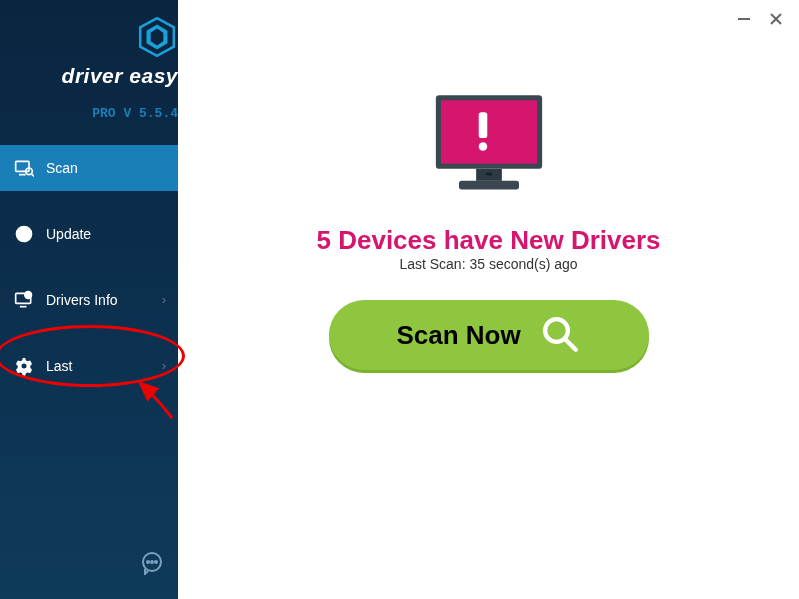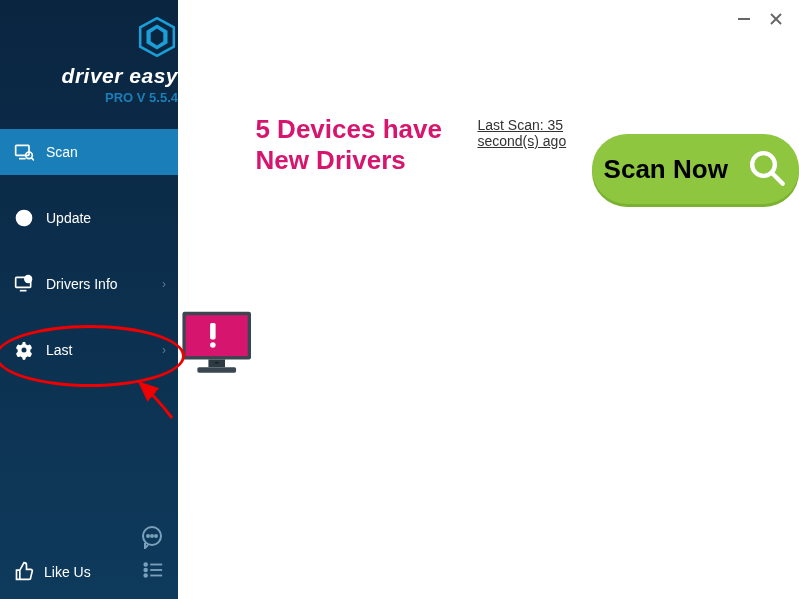--- a/index.html
+++ b/index.html
@@ -1,38 +1,38 @@
 <!DOCTYPE html>
 <html><head>
 <meta charset="utf-8">
 <style>
 * { margin: 0; padding: 0; box-sizing: border-box; font-family: Arial, sans-serif; }
 body { width: 799px; height: 599px; display: flex; background: #fff; position: relative; overflow: hidden; }
 .sidebar { width: 178px; height: 100%; background: linear-gradient(to bottom, #0a2540 0%, #0e3a5c 100%); display: flex; flex-direction: column; color: #fff; }
 .logo-area { padding: 16px 0 8px 0; display: flex; flex-direction: column; align-items: flex-end; }
 .logo-icon { width: 42px; height: 42px; }
 .brand { font-size: 21px; font-style: italic; font-weight: bold; margin-top: 6px; letter-spacing: 0.5px; }
-.version { font-size: 13px; color: #1a7fb8; font-weight: bold; margin-top: 2px; }
+.version { font-size: 13px; color: #1a7fb8; font-weight: bold; margin-top: 18px; font-family: Liberation Mono, monospace; }
 .nav { margin-top: 16px; }
 .nav-item { display: flex; align-items: center; padding: 14px 14px; font-size: 14px; position: relative; cursor: pointer; height: 46px; }
 .nav-item.active { background: #1a7fb8; }
 .nav-item .icon { width: 20px; height: 20px; margin-right: 12px; display: flex; align-items: center; justify-content: center; }
 .nav-item .chev { position: absolute; right: 12px; font-size: 12px; color: #5a7a94; }
 .nav-spacer { height: 20px; }
 .bottom-zone { margin-top: auto; padding: 10px 14px 14px 14px; }
 .feedback-icon { display: flex; justify-content: flex-end; margin-bottom: 10px; }
 .bottom-row { display: flex; align-items: center; justify-content: space-between; }
 .like-us { display: flex; align-items: center; font-size: 14px; gap: 10px; }
-.main { flex: 1; position: relative; background: #fff; display: flex; flex-direction: row; padding-top: 90px; }
+.main { flex: 1; position: relative; background: #fff; display: flex; flex-direction: column; align-items: center; padding-top: 90px; }
 .window-controls { position: absolute; top: 10px; right: 14px; display: flex; gap: 14px; }
 .win-btn { width: 18px; height: 18px; display: flex; align-items: center; justify-content: center; cursor: pointer; color: #666; }
 .monitor { width: 120px; }
 .headline { font-size: 26px; font-weight: bold; color: #d6156f; margin-top: 24px; }
-.lastscan { font-size: 14px; color: #333; margin-top: 27px; text-decoration: underline; }
-.scan-btn { margin-top: 44px; width: 320px; height: 70px; background: #8ec63f; border: none; border-radius: 35px; display: flex; align-items: center; justify-content: center; gap: 18px; cursor: pointer; box-shadow: 0 3px 0 #7ab22f; }
+.lastscan { font-size: 14px; color: #333; margin-top: 0; }
+.scan-btn { margin-top: 28px; width: 320px; height: 70px; background: #8ec63f; border: none; border-radius: 35px; display: flex; align-items: center; justify-content: center; gap: 18px; cursor: pointer; box-shadow: 0 3px 0 #7ab22f; }
 .scan-btn-label { font-size: 26px; font-weight: bold; color: #000; }
 .annot-ellipse { position: absolute; left: -5px; top: 325px; width: 190px; height: 62px; border: 3px solid #e00; border-radius: 50%; pointer-events: none; }
 .annot-arrow { position: absolute; left: 132px; top: 378px; pointer-events: none; }
 </style>
 </head>
 <body>
 
 <div class="sidebar">
   <div class="logo-area">
     <svg class="logo-icon" viewBox="0 0 100 100">
@@ -93,40 +93,20 @@
   <div class="bottom-zone">
     <div class="feedback-icon">
       <svg width="24" height="24" viewBox="0 0 24 24" fill="none" stroke="#7aa0bc" stroke-width="2">
         <circle cx="12" cy="11" r="9"></circle>
           <path d="M8 20l-3 3v-5"></path>
         <circle cx="8" cy="11" r="1" fill="#7aa0bc"></circle>
           <circle cx="12" cy="11" r="1" fill="#7aa0bc"></circle>
           <circle cx="16" cy="11" r="1" fill="#7aa0bc"></circle>
       </svg>
     </div>
-    <div class="bottom-row">
-      <div class="like-us">
-        <span>
-          <svg width="20" height="20" viewBox="0 0 24 24" fill="none" stroke="#fff" stroke-width="2">
-            <path d="M7 22V11l5-9a3 3 0 0 1 3 3v5h5a2 2 0 0 1 2 2l-2 8a2 2 0 0 1-2 2H7zM7 11H3v11h4"></path>
-          </svg>
-        </span>
-        <span>Like Us</span>
-      </div>
-      <span>
-        <svg width="22" height="22" viewBox="0 0 24 24" fill="none" stroke="#7aa0bc" stroke-width="2">
-          <circle cx="4" cy="6" r="1.5" fill="#7aa0bc"></circle>
-            <line x1="9" y1="6" x2="22" y2="6"></line>
-          <circle cx="4" cy="12" r="1.5" fill="#7aa0bc"></circle>
-            <line x1="9" y1="12" x2="22" y2="12"></line>
-          <circle cx="4" cy="18" r="1.5" fill="#7aa0bc"></circle>
-            <line x1="9" y1="18" x2="22" y2="18"></line>
-        </svg>
-      </span>
-    </div>
   </div>
 </div>
 
 <div class="main">
   <div class="window-controls">
     <div class="win-btn">
       <svg width="14" height="14" viewBox="0 0 14 14">
           <line x1="1" y1="7" x2="13" y2="7" stroke="#666" stroke-width="2"></line>
         </svg>
     </div>

